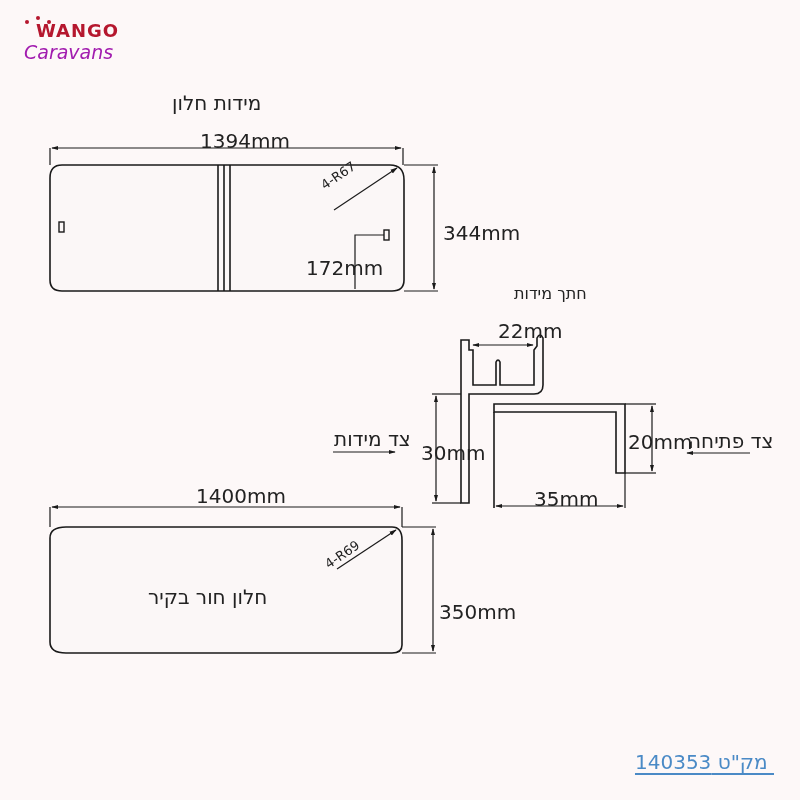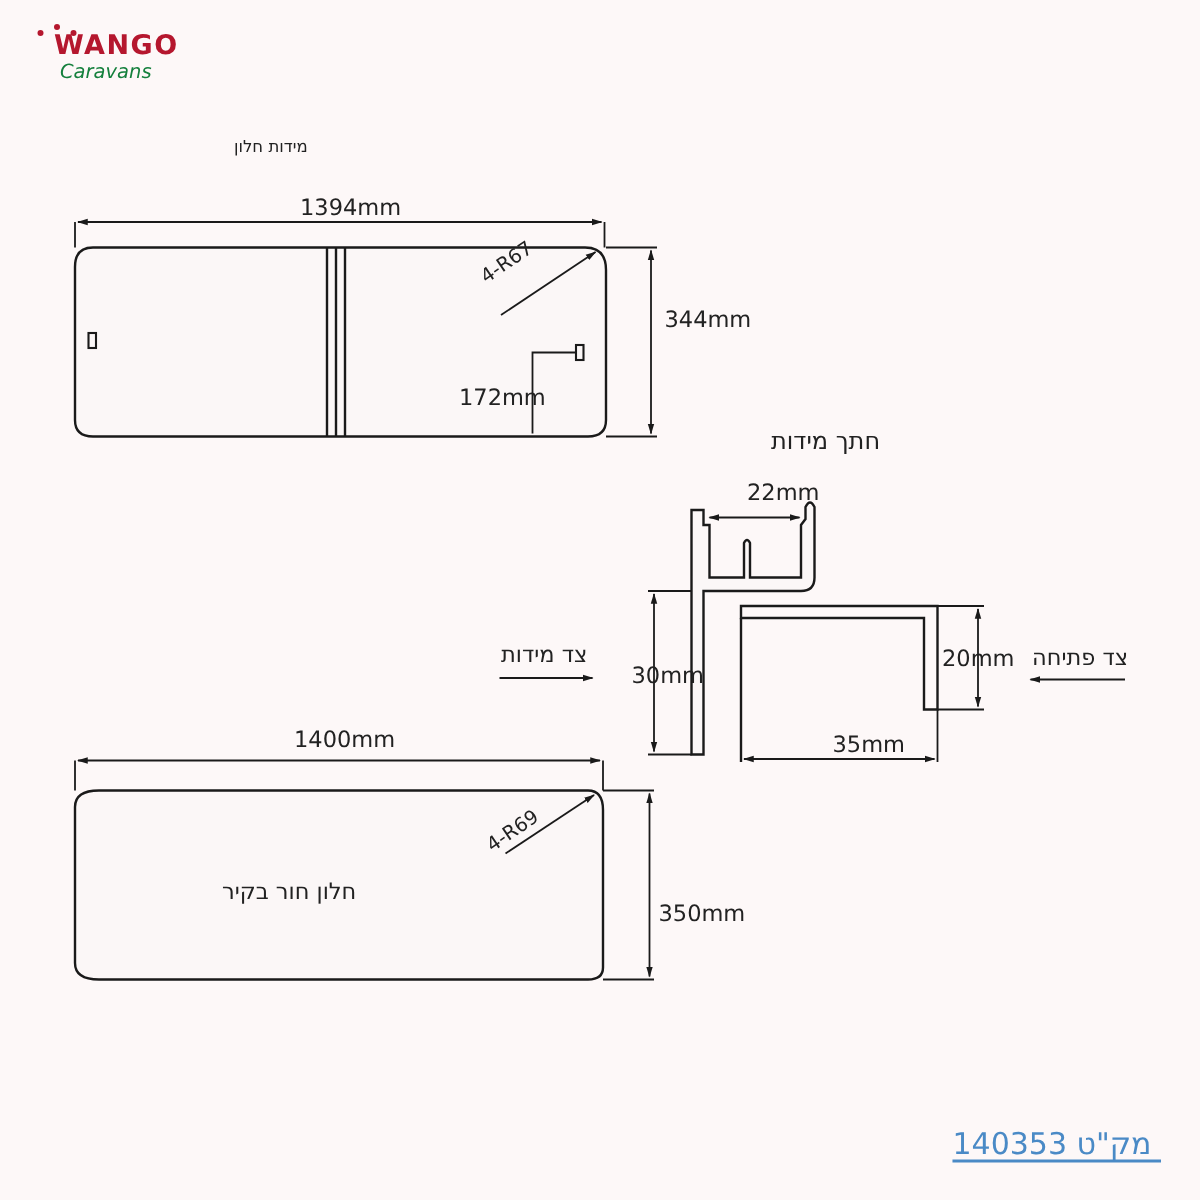--- a/index.html
+++ b/index.html
@@ -3,25 +3,25 @@
 <meta charset="utf-8">
 <style>
   html, body { margin:0; padding:0; }
   body {
     width:800px; height:800px; overflow:hidden;
     background:#fdf8f8;
     font-family:"DejaVu Sans", sans-serif;
     position:relative;
   }
   .abs { position:absolute; }
-  .lbl { position:absolute; font-size:15px; color:#222; white-space:nowrap; font-family:"DejaVu Sans", sans-serif; }
+  .lbl { position:absolute; font-size:20px; color:#222; white-space:nowrap; font-family:"DejaVu Sans", sans-serif; }
   .heb { direction:rtl; }
   svg.draw { position:absolute; left:0; top:0; }
   .logo-top { position:absolute; left:36px; top:20px; font-family:"DejaVu Sans", sans-serif; font-weight:bold; color:#b5172e; font-size:18px; letter-spacing:1px; }
-  .logo-bottom { position:absolute; left:40px; top:41px; font-family:"DejaVu Sans", sans-serif; color:#15803d; font-size:13px; font-style:italic; }
+  .logo-bottom { position:absolute; left:24px; top:41px; font-family:"DejaVu Sans", sans-serif; color:#a21caf; font-size:19px; font-style:italic; }
   .sku { position:absolute; right:26px; top:750px; color:#4a8ac6; font-size:20px; text-decoration:underline; text-underline-offset:4px; direction:rtl; white-space:pre; }
 </style>
 </head>
 <body>
 
 <div>
   <div class="logo-top">WANGO</div>
   <div class="logo-bottom">Caravans</div>
   <svg class="abs" style="left:24px;top:14px" width="30" height="12">
     <circle cx="3" cy="8" r="2" fill="#b5172e"></circle>
@@ -85,31 +85,31 @@
     <line x1="50" y1="507" x2="50" y2="527" stroke-width="1.2"></line>
     <line x1="402" y1="507" x2="402" y2="527" stroke-width="1.2"></line>
     <line x1="52" y1="507" x2="400" y2="507" stroke-width="1.2" marker-start="url(#ah)" marker-end="url(#ah)"></line>
     <line x1="402" y1="527" x2="436" y2="527" stroke-width="1.2"></line>
     <line x1="402" y1="653" x2="436" y2="653" stroke-width="1.2"></line>
     <line x1="433" y1="529" x2="433" y2="651" stroke-width="1.2" marker-start="url(#ah)" marker-end="url(#ah)"></line>
     <line x1="337" y1="569" x2="396" y2="530" stroke-width="1.2" marker-end="url(#ah)"></line>
   </g>
 </svg>
 
-<div class="lbl heb" style="left:156px;top:91px;font-size:11px">מידות חלון</div>
+<div class="lbl heb" style="left:172px;top:91px;font-size:20px">מידות חלון</div>
 <div class="lbl" style="left:200px;top:129px">1394mm</div>
-<div class="lbl" style="left:443px;top:204px">344mm</div>
+<div class="lbl" style="left:443px;top:221px">344mm</div>
 <div class="lbl" style="left:306px;top:256px">172mm</div>
 <div class="lbl" style="left:318px;top:180px;font-size:13px;transform:rotate(-34deg);transform-origin:left top">4-R67</div>
 
 <div class="lbl heb" style="left:514px;top:284px;font-size:16px">חתך מידות</div>
 <div class="lbl" style="left:498px;top:319px">22mm</div>
 <div class="lbl" style="left:421px;top:441px">30mm</div>
 <div class="lbl" style="left:628px;top:430px">20mm</div>
-<div class="lbl" style="left:555px;top:487px">35mm</div>
+<div class="lbl" style="left:534px;top:487px">35mm</div>
 <div class="lbl heb" style="left:334px;top:427px">צד מידות</div>
 <div class="lbl heb" style="left:688px;top:429px">צד פתיחה</div>
 
 <div class="lbl" style="left:196px;top:484px">1400mm</div>
 <div class="lbl" style="left:439px;top:600px">350mm</div>
 <div class="lbl heb" style="left:148px;top:585px">חלון חור בקיר</div>
 <div class="lbl" style="left:322px;top:559px;font-size:13px;transform:rotate(-34deg);transform-origin:left top">4-R69</div>
 
 <div class="sku"> מק"ט 140353</div>
 

